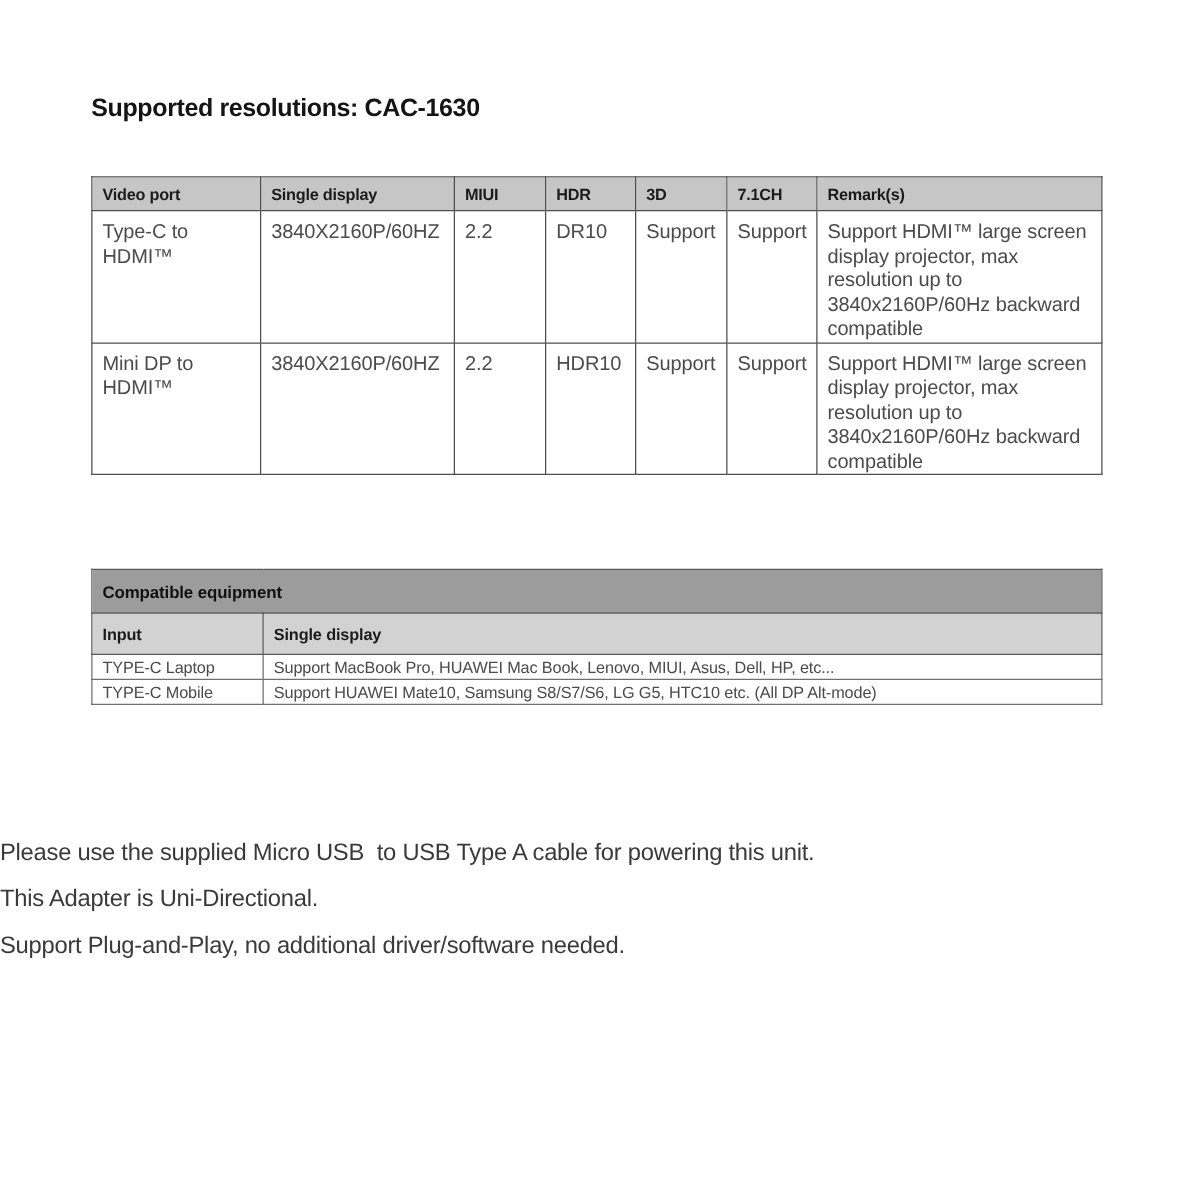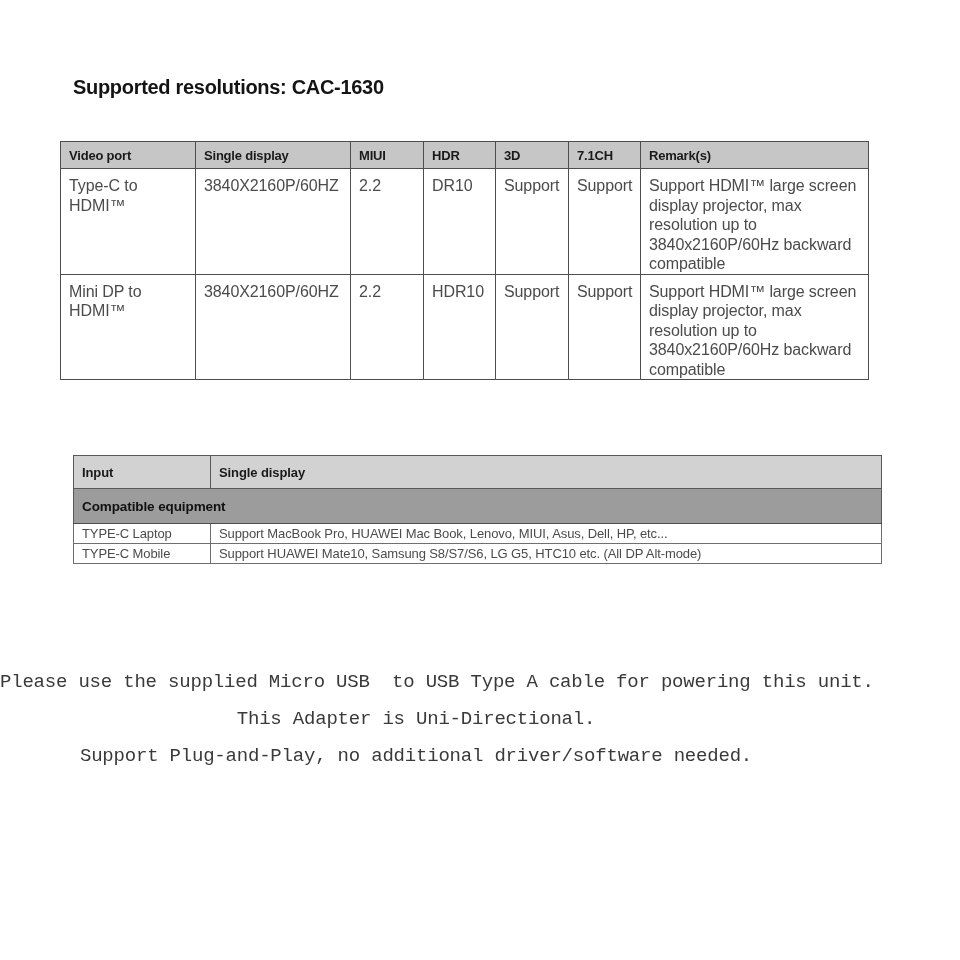--- a/index.html
+++ b/index.html
@@ -12,21 +12,21 @@
   .page { position: relative; width: 960px; height: 960px; overflow: hidden; }
 
   .page-title {
     position: absolute; left: 73px; top: 76px;
     font-size: 20px; font-weight: bold; color: #141414;
     letter-spacing: -0.3px;
   }
 
   
   table.res-table {
-    position: absolute; left: 60px; top: 141px; width: 808px;
+    position: absolute; left: 73px; top: 141px; width: 808px;
     border-collapse: collapse; table-layout: fixed;
   }
   table.res-table th, table.res-table td {
     border: 1px solid #4e4e50;
     overflow: hidden;
   }
   table.res-table th {
     background: #c6c6c6;
     height: 27px;
     font-size: 13px; font-weight: bold; color: #1a1a1a;
@@ -65,22 +65,20 @@
     font-weight: bold; color: #1a1a1a;
   }
   table.equip-table td.data-cell {
     background: #ffffff; height: 20px; color: #4b4b4b;
     border-color: #6f6f71;
   }
 
   
   .notes {
     position: absolute; left: 0; top: 664px; width: 832px;
-    text-align: center;
-    font-family: Liberation Mono, monospace;
   }
   .note-line {
     height: 37px; line-height: 37px;
     font-size: 19px; color: #3a3a3a;
     white-space: pre;
     letter-spacing: -0.2px;
   }
 </style>
 </head>
 <body>
@@ -132,25 +130,25 @@
     </tbody>
   </table>
 
   <table class="equip-table">
     <colgroup>
       <col style="width:137px">
         <col style="width:671px">
     </colgroup>
     <tbody>
       <tr>
+        <td class="section-head" colspan="2">Compatible equipment</td>
+      </tr>
+      <tr>
         <td class="sub-head">Input</td>
         <td class="sub-head">Single display</td>
-      </tr>
-      <tr>
-        <td class="section-head" colspan="2">Compatible equipment</td>
       </tr>
       <tr>
         <td class="data-cell">TYPE-C Laptop</td>
         <td class="data-cell">Support MacBook Pro, HUAWEI Mac Book, Lenovo, MIUI, Asus, Dell, HP, etc...</td>
       </tr>
       <tr>
         <td class="data-cell">TYPE-C Mobile</td>
         <td class="data-cell">Support HUAWEI Mate10, Samsung S8/S7/S6, LG G5, HTC10 etc. (All DP Alt-mode)</td>
       </tr>
     </tbody>

